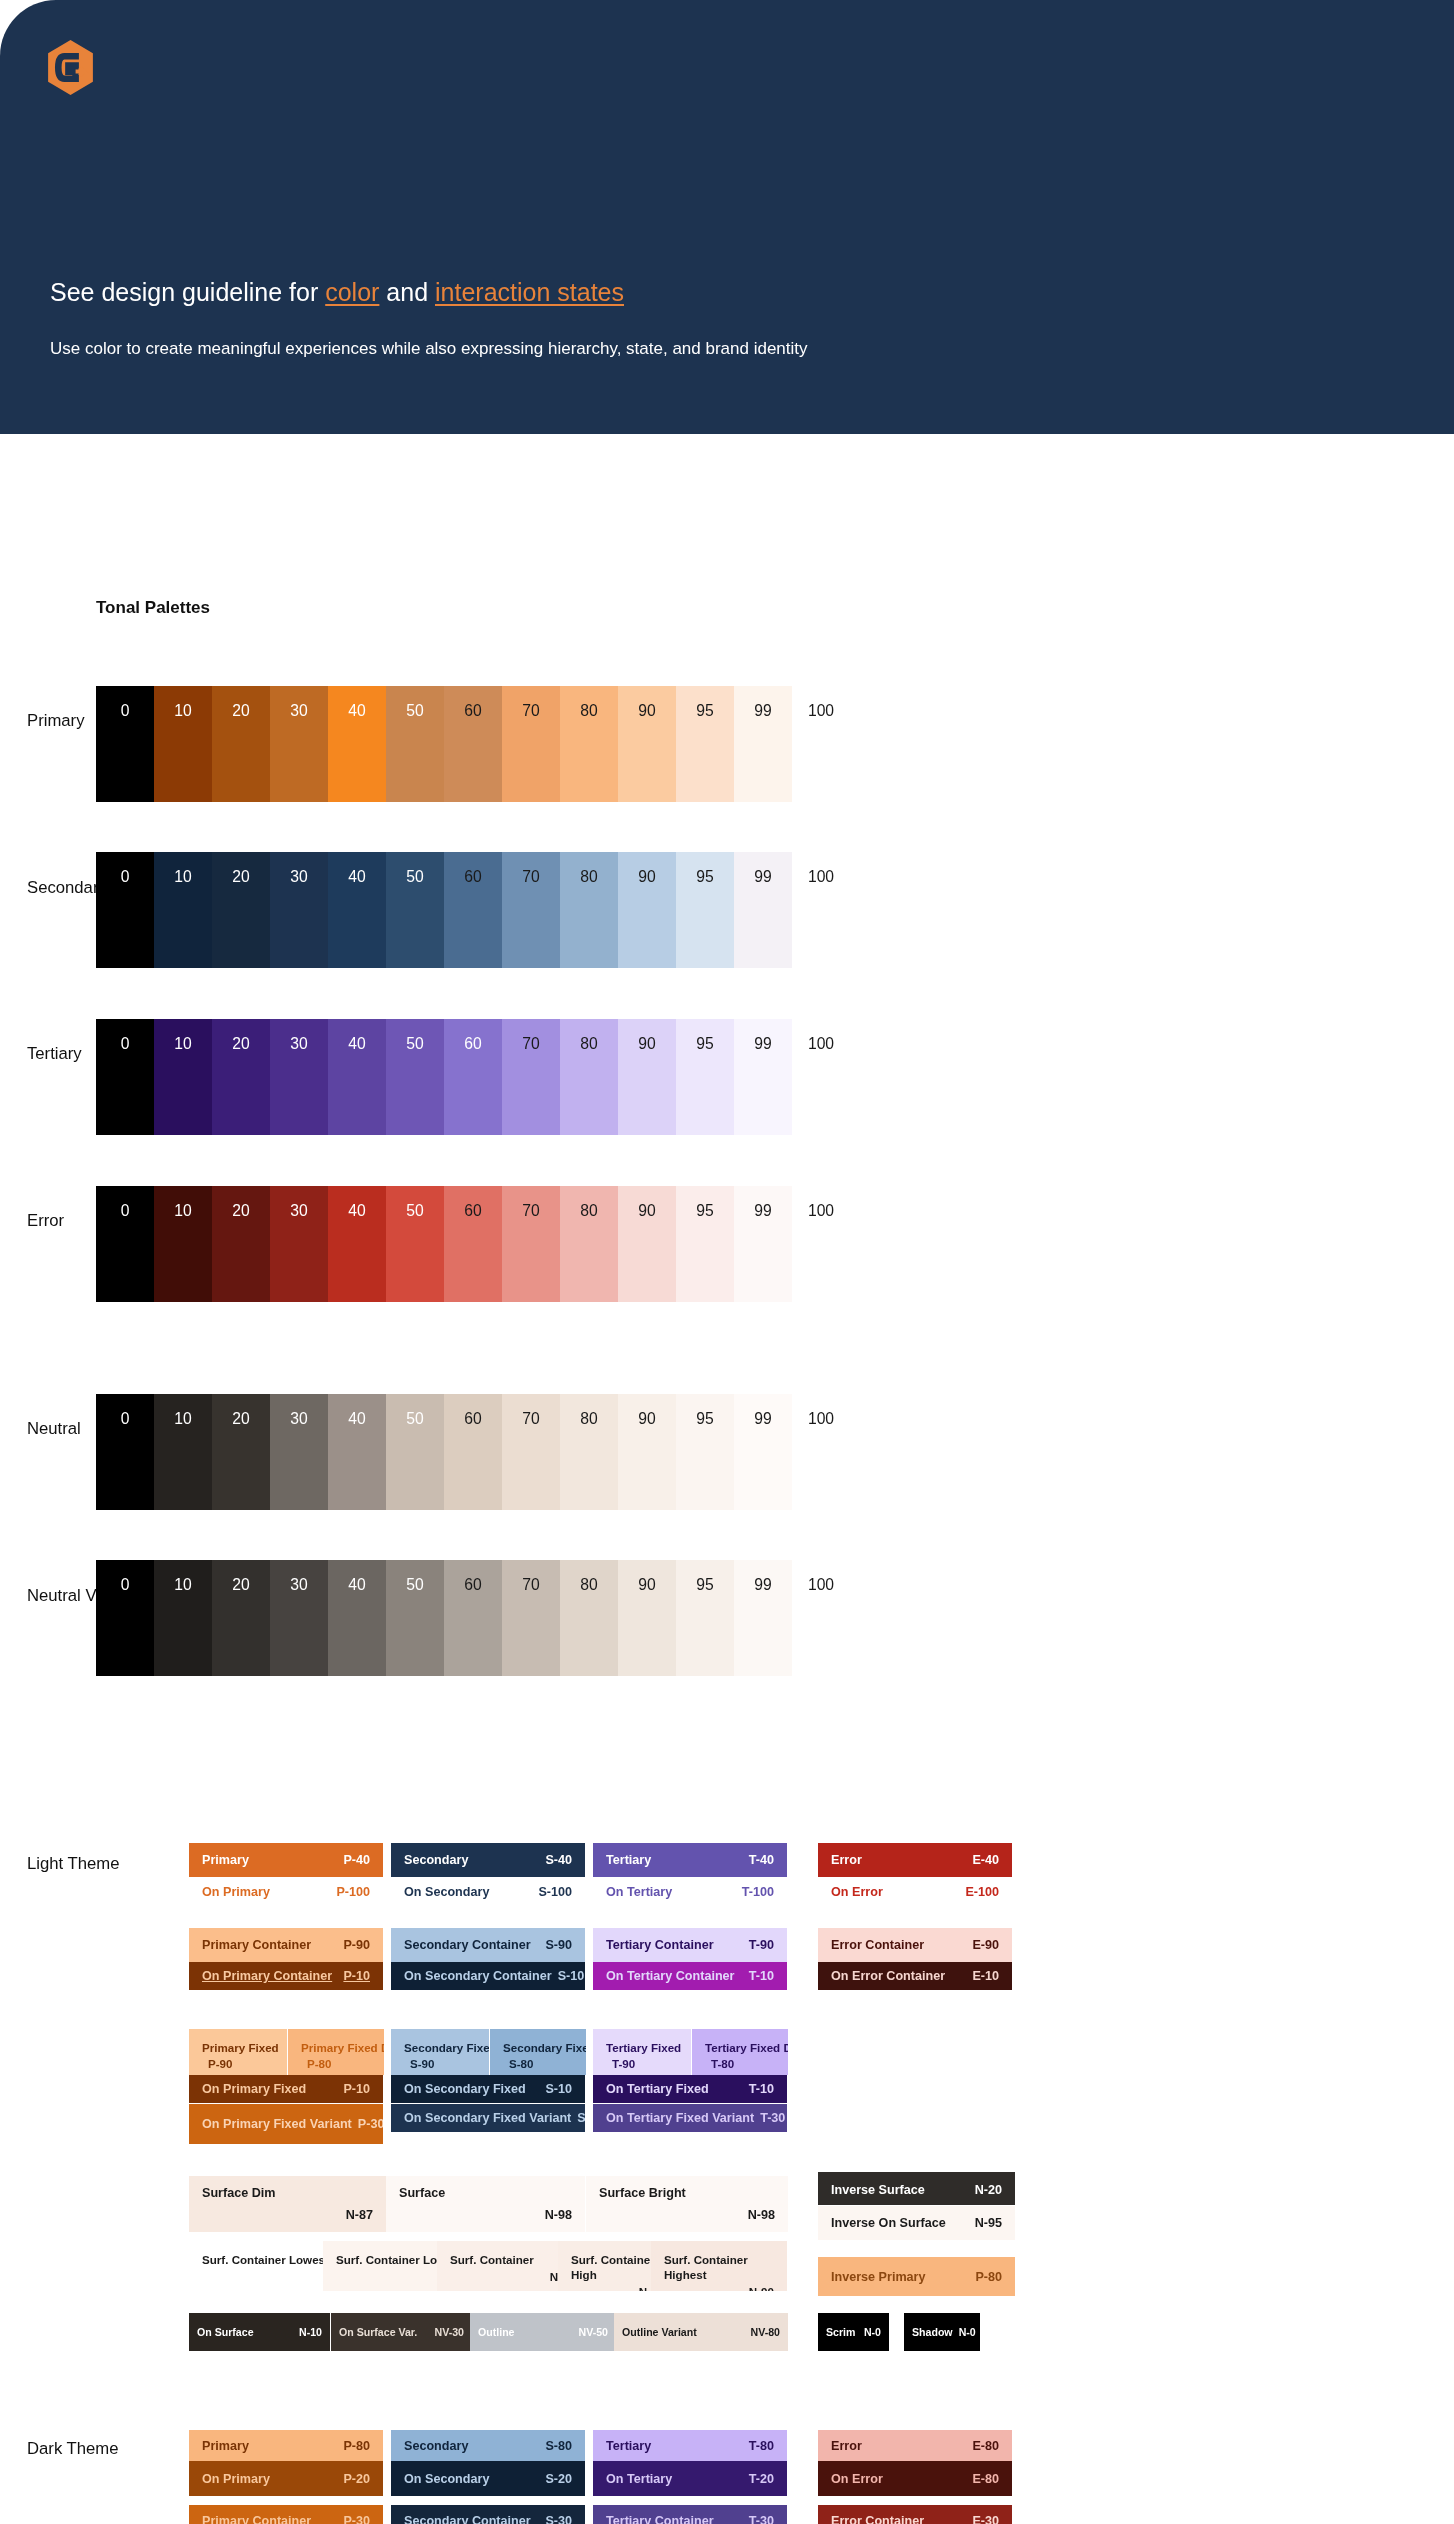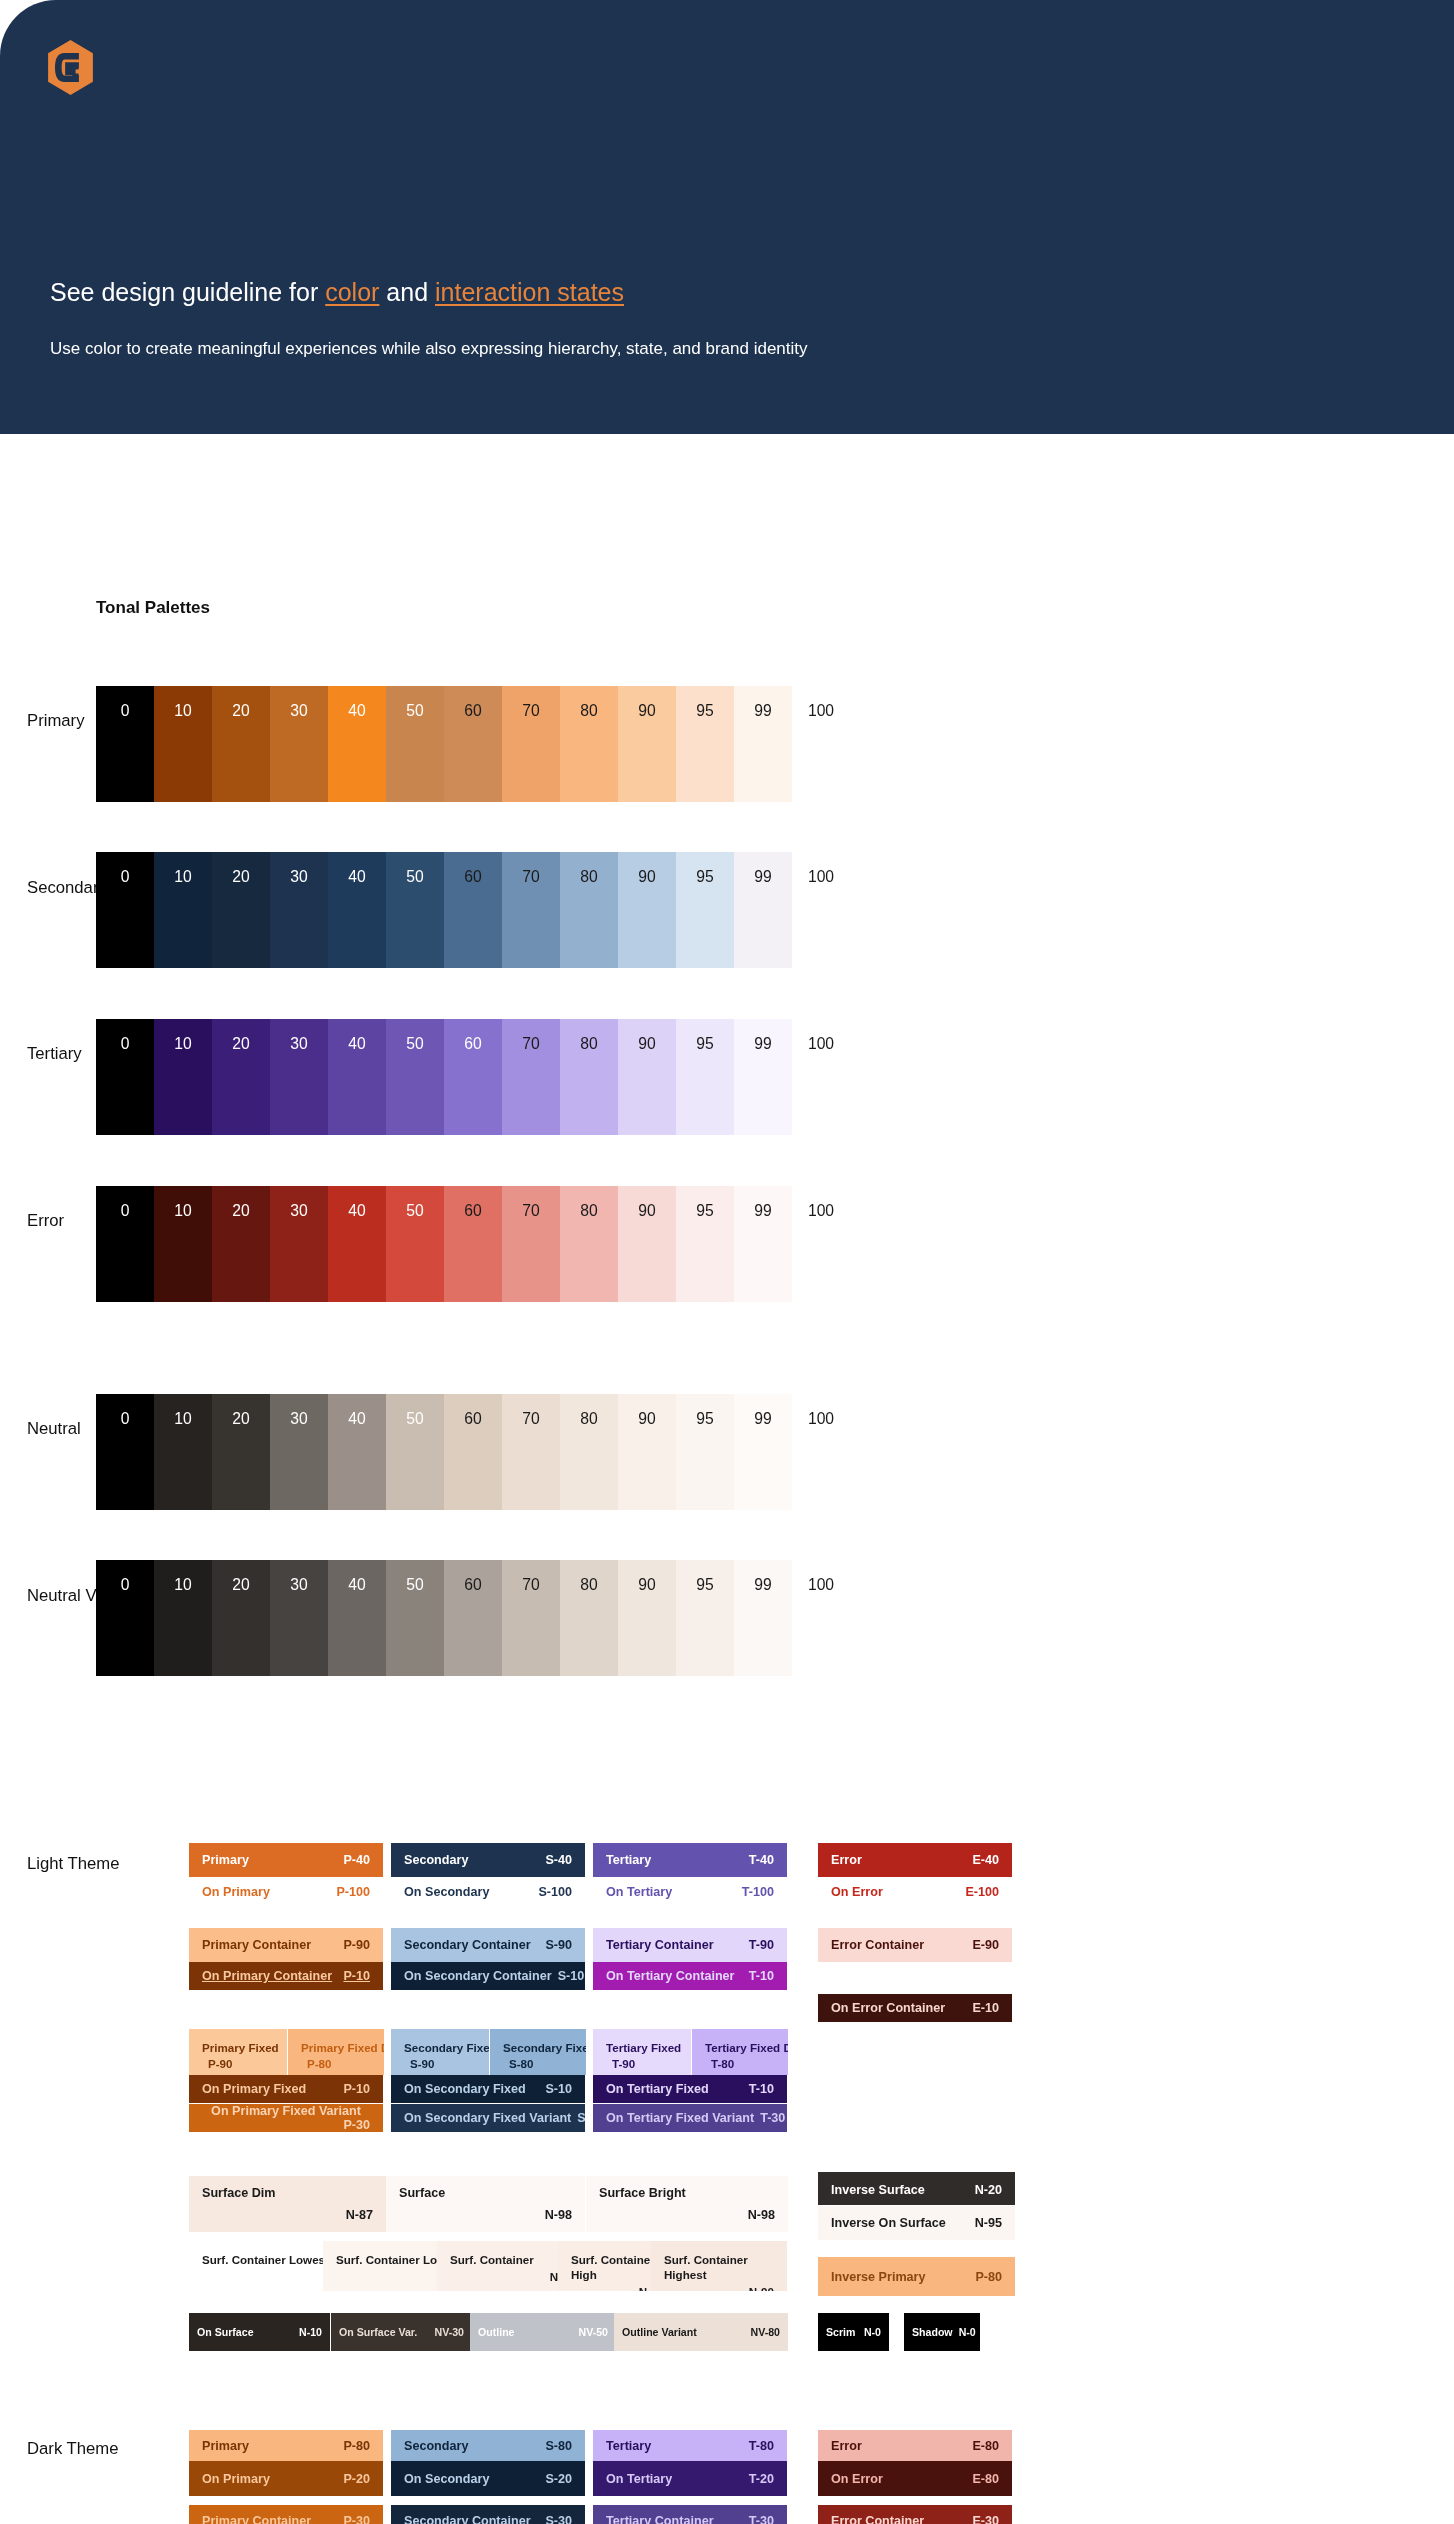--- a/index.html
+++ b/index.html
@@ -208,21 +208,21 @@
     <div class="tile" style="left: 189px; top: 1962px; width: 194px; height: 28px; background: rgb(124, 51, 5); color: rgb(248, 200, 160); text-decoration: underline;">
       <span class="nm">On Primary Container</span>
       <span class="tk">P-10</span>
     </div>
     <div class="tile stack sm" style="left: 189px; top: 2029px; width: 98px; height: 46px; background: rgb(251, 200, 153); color: rgb(122, 52, 5);"><span class="nm">Primary Fixed</span><span class="tk">P-90</span></div>
     <div class="tile stack sm" style="left: 288px; top: 2029px; width: 96px; height: 46px; background: rgb(249, 182, 126); color: rgb(194, 94, 16);"><span class="nm">Primary Fixed Dim</span><span class="tk">P-80</span></div>
     <div class="tile" style="left: 189px; top: 2075px; width: 194px; height: 28px; background: rgb(124, 51, 5); color: rgb(248, 200, 160);">
       <span class="nm">On Primary Fixed</span>
       <span class="tk">P-10</span>
     </div>
-    <div class="tile" style="left: 189px; top: 2104px; width: 194px; height: 28px; background: rgb(204, 101, 17); color: rgb(249, 211, 180); flex-direction: column;">
+    <div class="tile" style="left: 189px; top: 2104px; width: 194px; height: 40px; background: rgb(204, 101, 17); color: rgb(249, 211, 180);">
       <span class="nm">On Primary Fixed Variant</span>
       <span class="tk">P-30</span>
     </div>
     <div class="tile" style="left: 391px; top: 1843px; width: 194px; height: 34px; background: rgb(29, 51, 80); color: rgb(255, 255, 255);">
       <span class="nm">Secondary</span>
       <span class="tk">S-40</span>
     </div>
     <div class="tile" style="left: 391px; top: 1877px; width: 194px; height: 30px; background: rgb(255, 255, 255); color: rgb(29, 51, 80);">
       <span class="nm">On Secondary</span>
       <span class="tk">S-100</span>
@@ -276,21 +276,21 @@
       <span class="tk">E-40</span>
     </div>
     <div class="tile" style="left: 818px; top: 1877px; width: 194px; height: 30px; background: rgb(255, 255, 255); color: rgb(196, 40, 28);">
       <span class="nm">On Error</span>
       <span class="tk">E-100</span>
     </div>
     <div class="tile" style="left: 818px; top: 1928px; width: 194px; height: 34px; background: rgb(250, 217, 210); color: rgb(74, 18, 12);">
       <span class="nm">Error Container</span>
       <span class="tk">E-90</span>
     </div>
-    <div class="tile" style="left: 818px; top: 1962px; width: 194px; height: 28px; background: rgb(62, 18, 13); color: rgb(246, 214, 207); margin-top: 32px;">
+    <div class="tile" style="left: 818px; top: 1962px; width: 194px; height: 28px; background: rgb(62, 18, 13); color: rgb(246, 214, 207);">
       <span class="nm">On Error Container</span>
       <span class="tk">E-10</span>
     </div>
     <div class="tile botval" style="left: 189px; top: 2176px; width: 197px; height: 56px; background: rgb(247, 233, 224); color: rgb(26, 26, 26); position: absolute;">
       <div class="nm" style="position: absolute; left: 13px; top: 10px; font-size: 12.6px;">Surface Dim</div>
       <div class="tk" style="position: absolute; right: 13px; bottom: 10px; font-size: 12.6px; font-weight: 700;">N-87</div>
     </div>
     <div class="tile botval" style="left: 386px; top: 2176px; width: 199px; height: 56px; background: rgb(253, 248, 245); color: rgb(26, 26, 26); position: absolute;">
       <div class="nm" style="position: absolute; left: 13px; top: 10px; font-size: 12.6px;">Surface</div>
       <div class="tk" style="position: absolute; right: 13px; bottom: 10px; font-size: 12.6px; font-weight: 700;">N-98</div>

